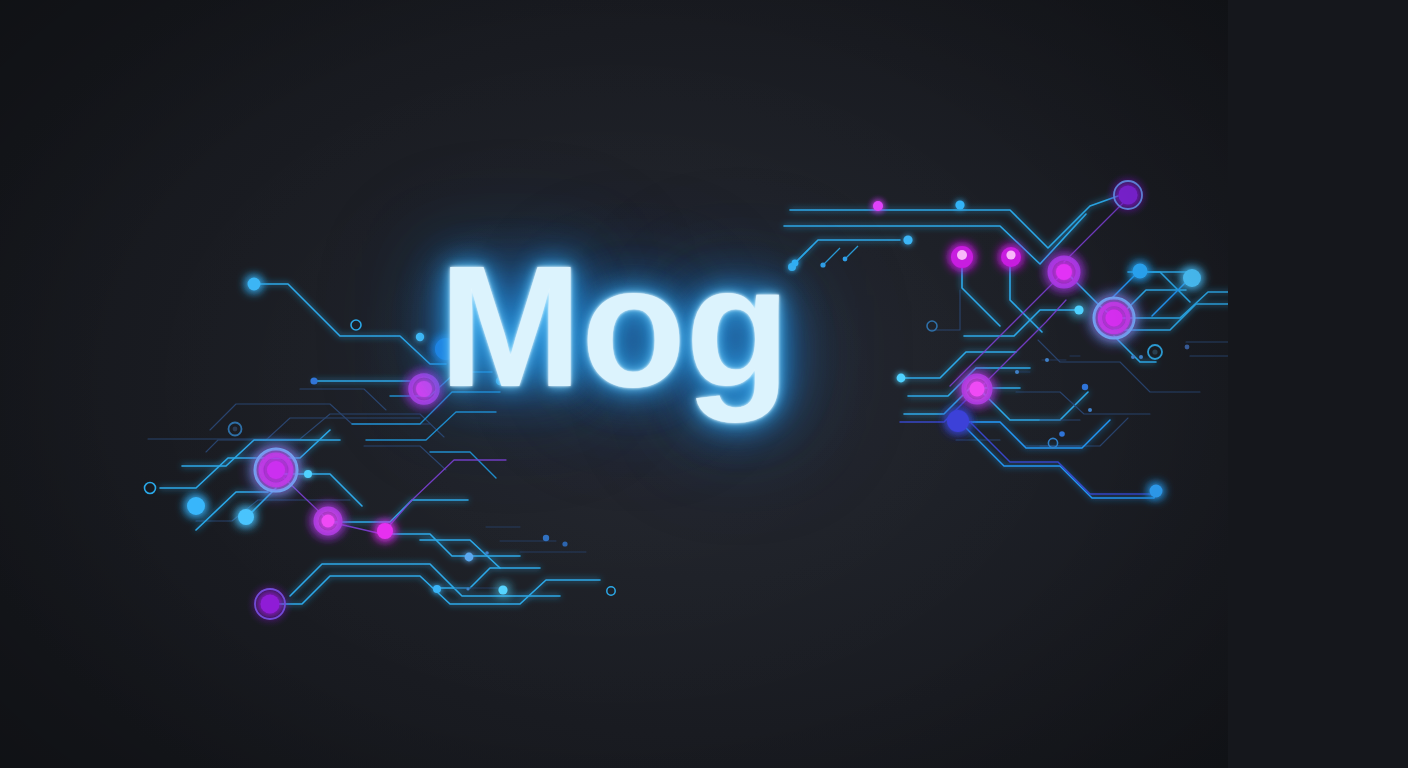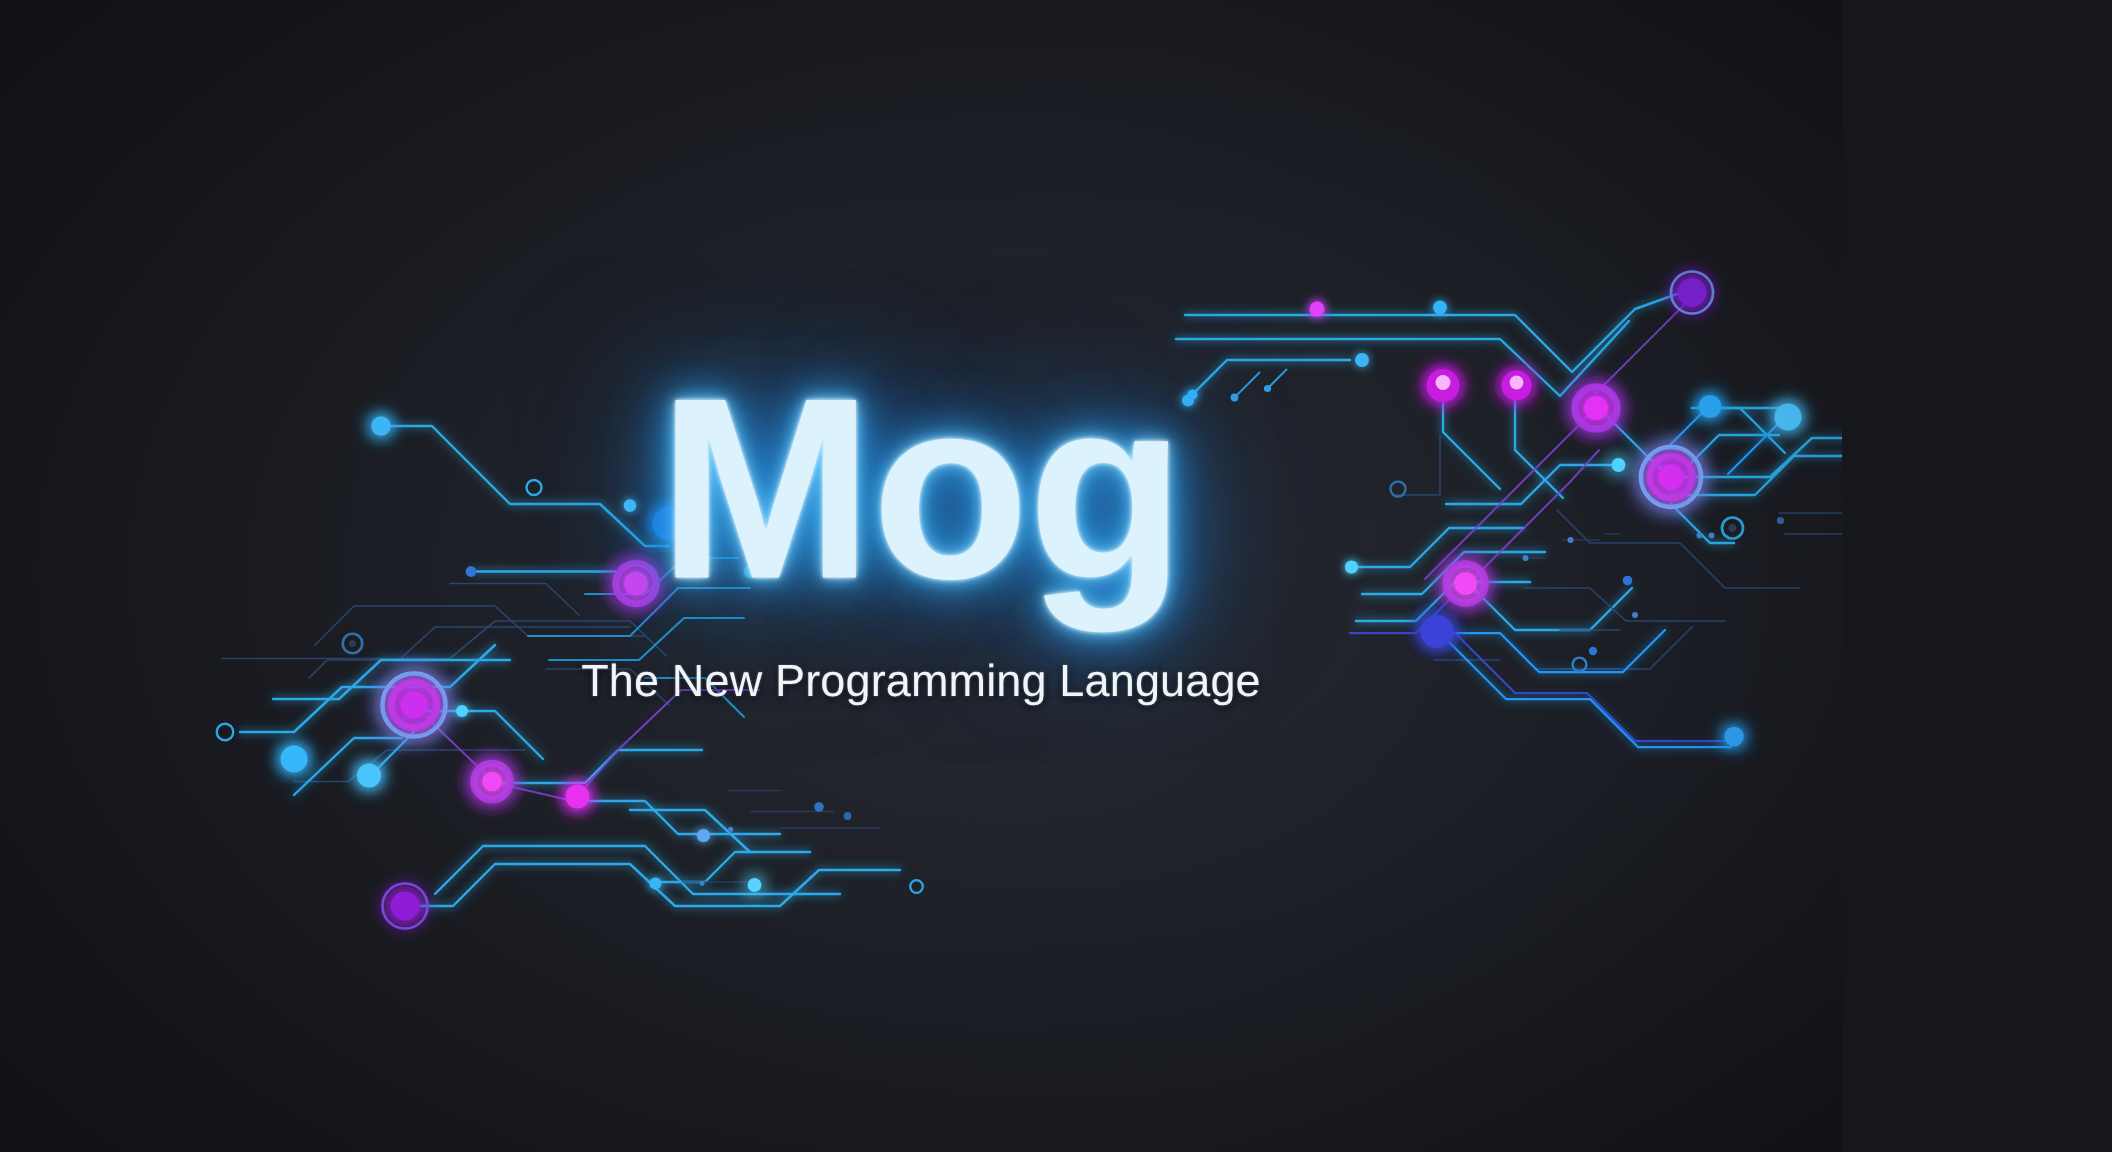--- a/index.html
+++ b/index.html
@@ -345,17 +345,16 @@
       <circle cx="823" cy="265" r="2.6" fill="#2f9fe8"></circle>
       <circle cx="845" cy="259" r="2.4" fill="#2f9fe8"></circle>
     </g>
   </svg>
 
   <div id="vignette"></div>
 
   <div id="center">
     <span class="wordmark">Mog</span>
     <span class="tagline">
-      <span>The New Programming Language</span>
     </span>
   </div>
 
 </div>
 
 </body></html>

